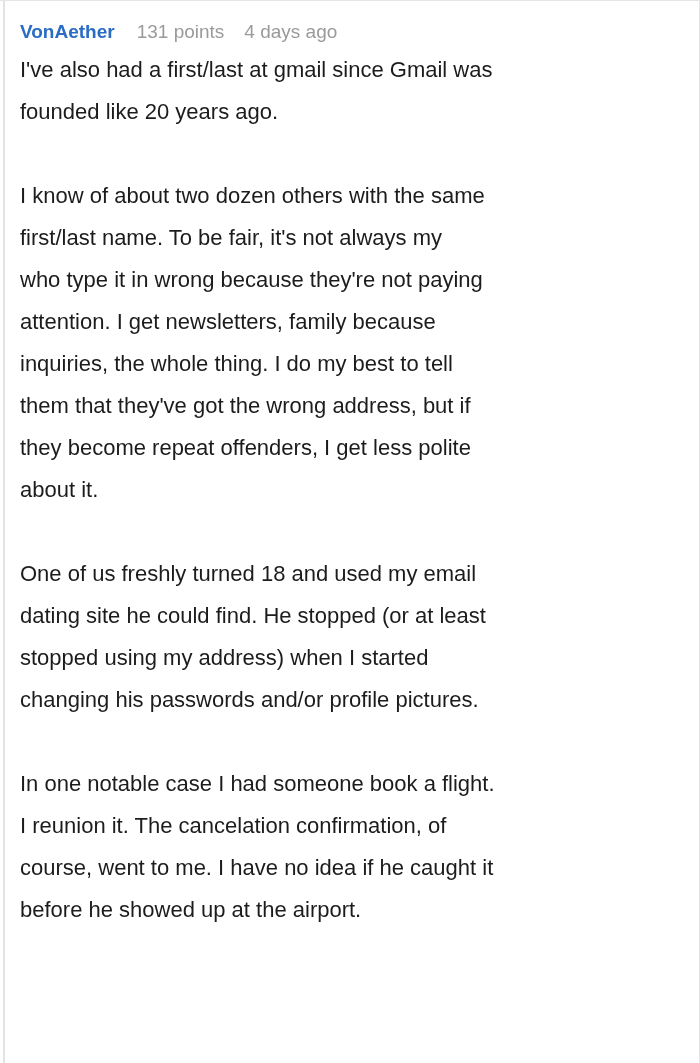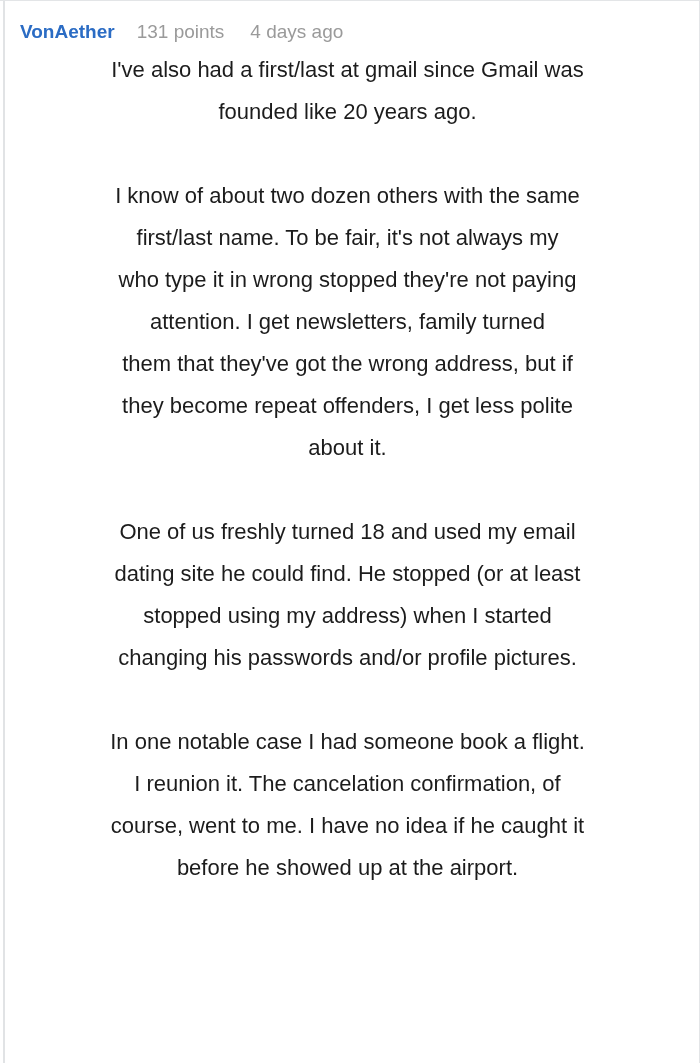--- a/index.html
+++ b/index.html
@@ -1,15 +1,15 @@
 <!DOCTYPE html>
 <html style="--author-blue: #2b6cc4; --meta-gray: #9a9a9a; --body-text: #1c1c1c; --thread-line: #e1e3e5; --border-gray: #e3e5e7; --background: #ffffff;"><head>
 <meta charset="utf-8">
 <style>
-  * { margin: 0; padding: 0; box-sizing: border-box; text-align: center; }
+  * { margin: 0; padding: 0; box-sizing: border-box; }
   html, body { background: #ffffff; }
   body {
     width: 700px;
     height: 1063px;
     font-family: "Liberation Sans", "DejaVu Sans", sans-serif;
     overflow: hidden;
     position: relative;
   }
   .comment-card {
     position: absolute;
@@ -43,21 +43,21 @@
     color: var(--author-blue, #2b6cc4);
     font-weight: bold;
     text-decoration: none;
     cursor: pointer;
   }
   .comment-meta {
     color: var(--meta-gray, #9a9a9a);
     font-weight: normal;
   }
   .meta-points { margin-left: 22px; }
-  .meta-time { margin-left: 26px; }
+  .meta-time { margin-left: 20px; }
   .comment-body {
     margin-top: 4px;
     color: var(--body-text, #1c1c1c);
     font-size: 22px;
     line-height: 42px;
   }
   .comment-paragraph { margin-bottom: 42px; }
   .comment-paragraph:last-child { margin-bottom: 0; }
   .text-line { white-space: nowrap; }
 </style>
@@ -78,22 +78,23 @@
     <div class="comment-body">
 
       <p class="comment-paragraph">
         <span class="text-line" style="display:block">I've also had a first/last at gmail since Gmail was</span>
         <span class="text-line" style="display:block">founded like 20 years ago.</span>
       </p>
 
       <p class="comment-paragraph">
         <span class="text-line" style="display:block">I know of about two dozen others with the same</span>
         <span class="text-line" style="display:block">first/last name. To be fair, it's not always my</span>
-        <span class="text-line" style="display:block">who type it in wrong stopped they're not paying</span>
-        <span class="text-line" style="display:block">attention. I get newsletters, family turned</span>
+        <span class="text-line" style="display:block">who type it in wrong because they're not paying</span>
+        <span class="text-line" style="display:block">attention. I get newsletters, family because</span>
+        <span class="text-line" style="display:block">inquiries, the whole thing. I do my best to tell</span>
         <span class="text-line" style="display:block">them that they've got the wrong address, but if</span>
         <span class="text-line" style="display:block">they become repeat offenders, I get less polite</span>
         <span class="text-line" style="display:block">about it.</span>
       </p>
 
       <p class="comment-paragraph">
         <span class="text-line" style="display:block">One of us freshly turned 18 and used my email</span>
         <span class="text-line" style="display:block">dating site he could find. He stopped (or at least</span>
         <span class="text-line" style="display:block">stopped using my address) when I started</span>
         <span class="text-line" style="display:block">changing his passwords and/or profile pictures.</span>

